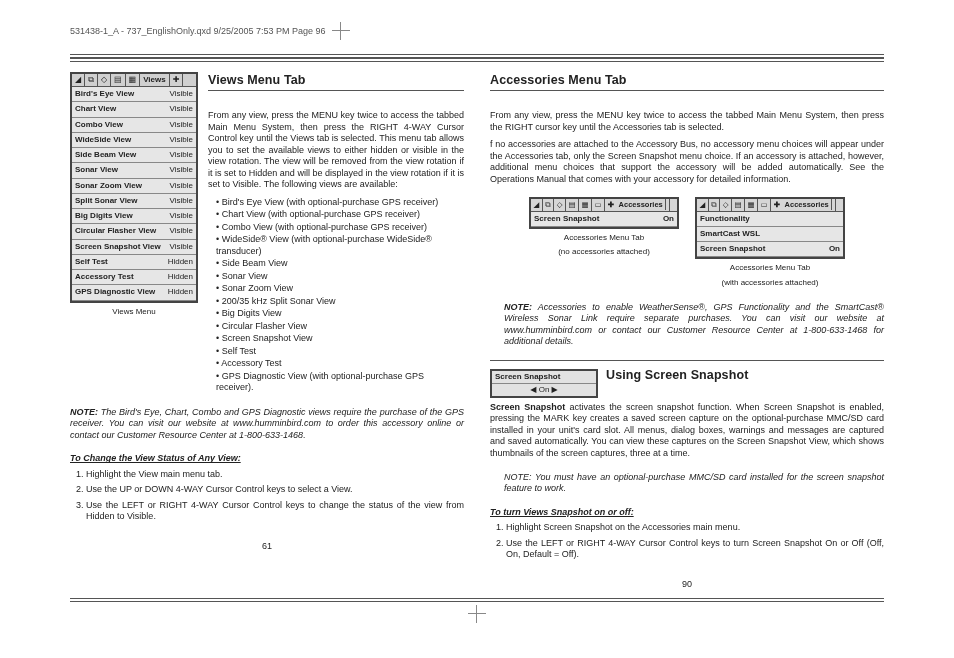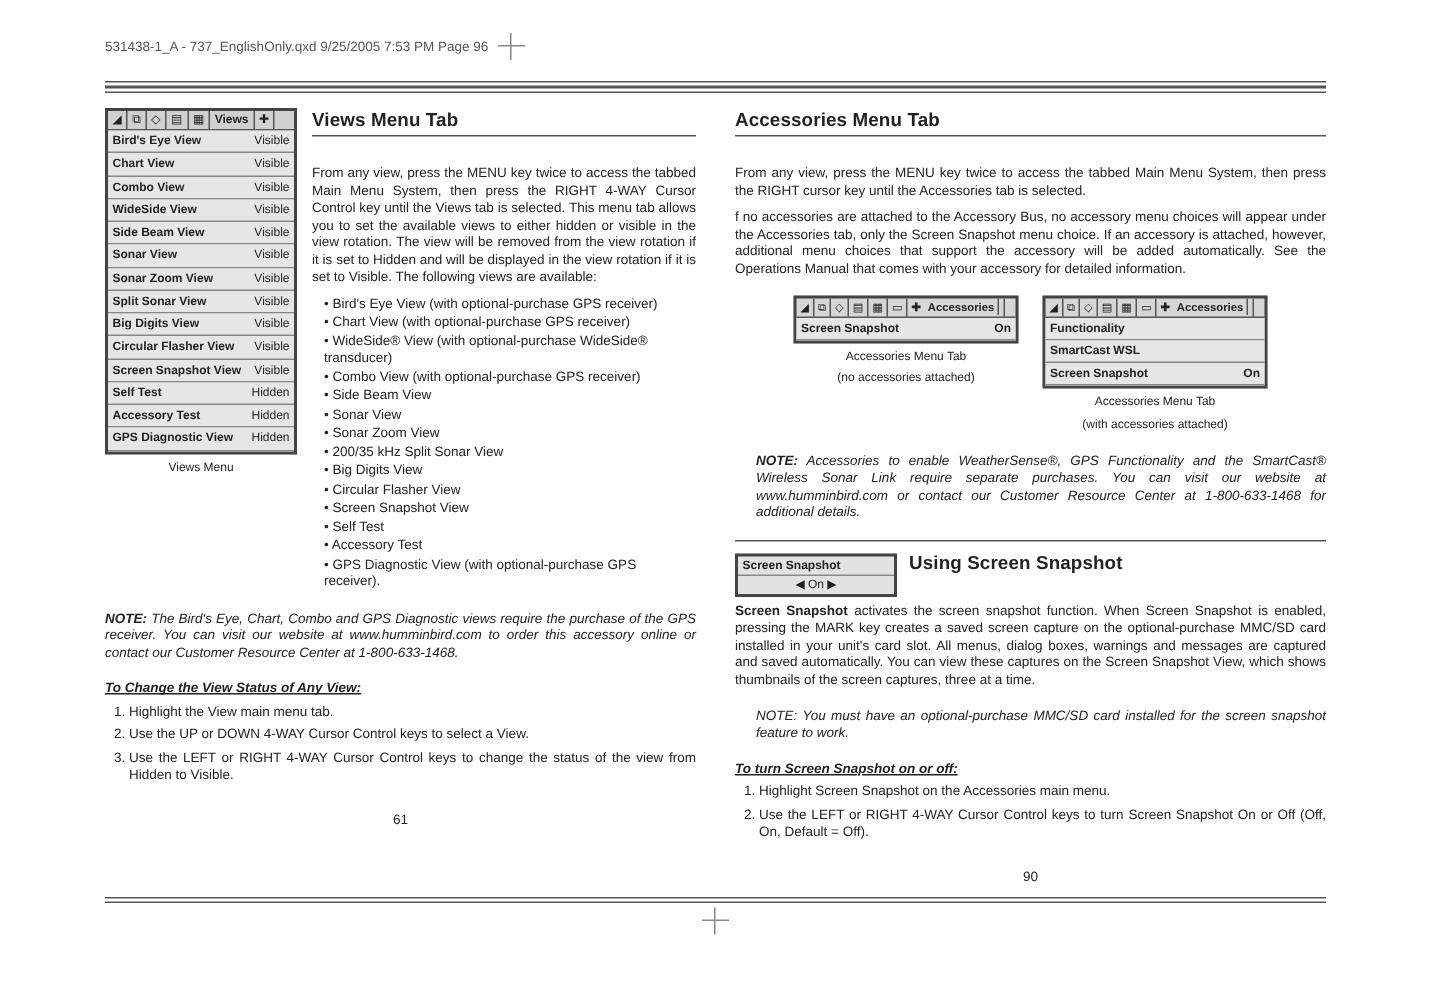--- a/index.html
+++ b/index.html
@@ -150,22 +150,22 @@
           </div>
           <div class="ss-caption">Views Menu</div>
         </div>
 
         <div style="flex:1">
           <div class="h2">Views Menu Tab</div>
           <p>From any view, press the MENU key twice to access the tabbed Main Menu System, then press the RIGHT 4-WAY Cursor Control key until the Views tab is selected. This menu tab allows you to set the available views to either hidden or visible in the view rotation.  The view will be removed from the view rotation if it is set to Hidden and will be displayed in the view rotation if it is set to Visible. The following views are available:</p>
           <ul class="dots" id="views-bullets">
               <li>Bird's Eye View <span class="it">(with optional-purchase GPS receiver)</span></li>
               <li>Chart View <span class="it">(with optional-purchase GPS receiver)</span></li>
+              <li>Combo View <span class="it">(with optional-purchase GPS receiver)</span></li>
               <li>WideSide® View <span class="it">(with optional-purchase WideSide® transducer)</span></li>
-              <li>Combo View <span class="it">(with optional-purchase GPS receiver)</span></li>
               <li>Side Beam View</li>
               <li>Sonar View</li>
               <li>Sonar Zoom View</li>
               <li>200/35 kHz Split Sonar View</li>
               <li>Big Digits View</li>
               <li>Circular Flasher View</li>
               <li>Screen Snapshot View</li>
               <li>Self Test</li>
               <li>Accessory Test</li>
               <li>GPS Diagnostic View <span class="it">(with optional-purchase GPS receiver).</span></li>
@@ -255,21 +255,21 @@
         <div class="snap-box">
           <div class="title">Screen Snapshot</div>
           <div class="val">On</div>
         </div>
         <div class="h2 noline" style="border:none">Using Screen Snapshot</div>
         <p><span class="b">Screen Snapshot</span> <span>activates the screen snapshot function. When Screen Snapshot is enabled, pressing the MARK key creates a saved screen capture on the optional-purchase MMC/SD card installed in your unit's card slot. All menus, dialog boxes, warnings and messages are captured and saved automatically. You can view these captures on the Screen Snapshot View, which shows thumbnails of the screen captures, three at a time.</span></p>
       </div>
 
       <p class="note" style="padding-left:14px">NOTE: You must have an optional-purchase MMC/SD card installed for the screen snapshot feature to work.</p>
 
-      <div class="u">To turn Screen Snapshot on or off:</div>
+      <div class="u">To turn Views Snapshot on or off:</div>
       <ol id="turn-steps">
           <li>Highlight Screen Snapshot on the Accessories main menu.</li>
           <li>Use the LEFT or RIGHT 4-WAY Cursor Control keys to turn Screen Snapshot On or Off (Off, On, Default = Off).</li>
         </ol>
 
       <div class="pgnum">90</div>
     </div>
 
   </div>
 

